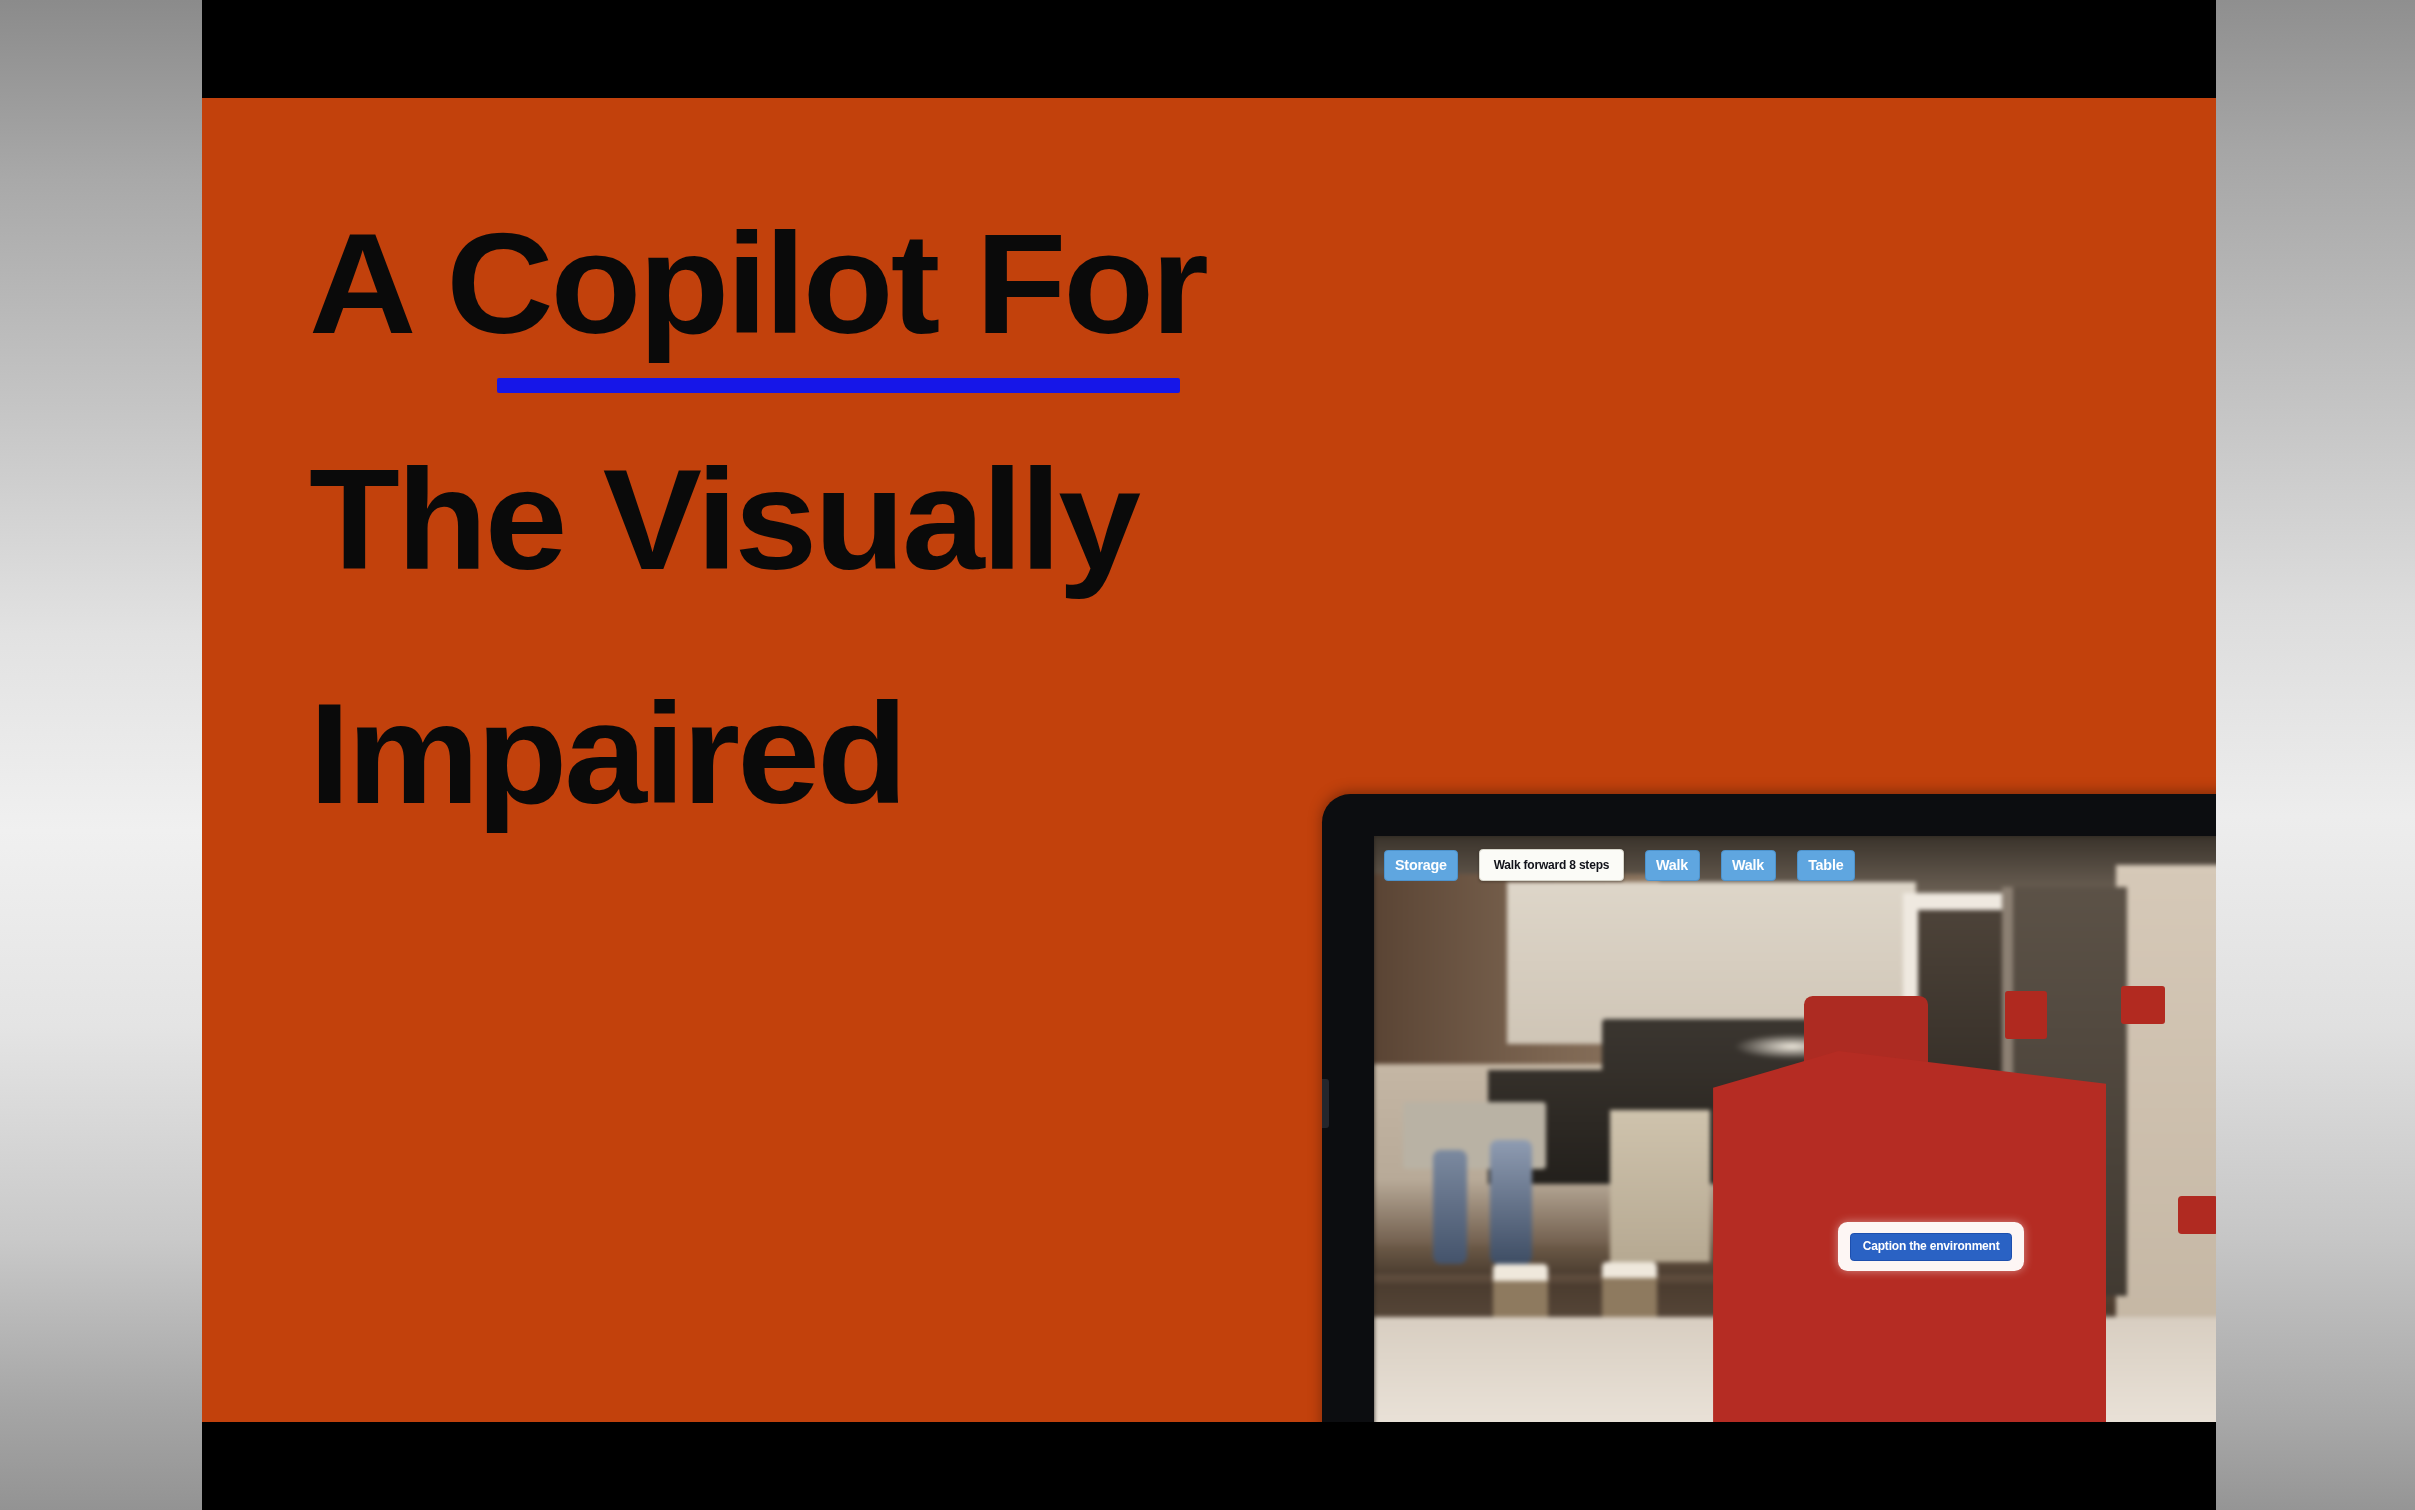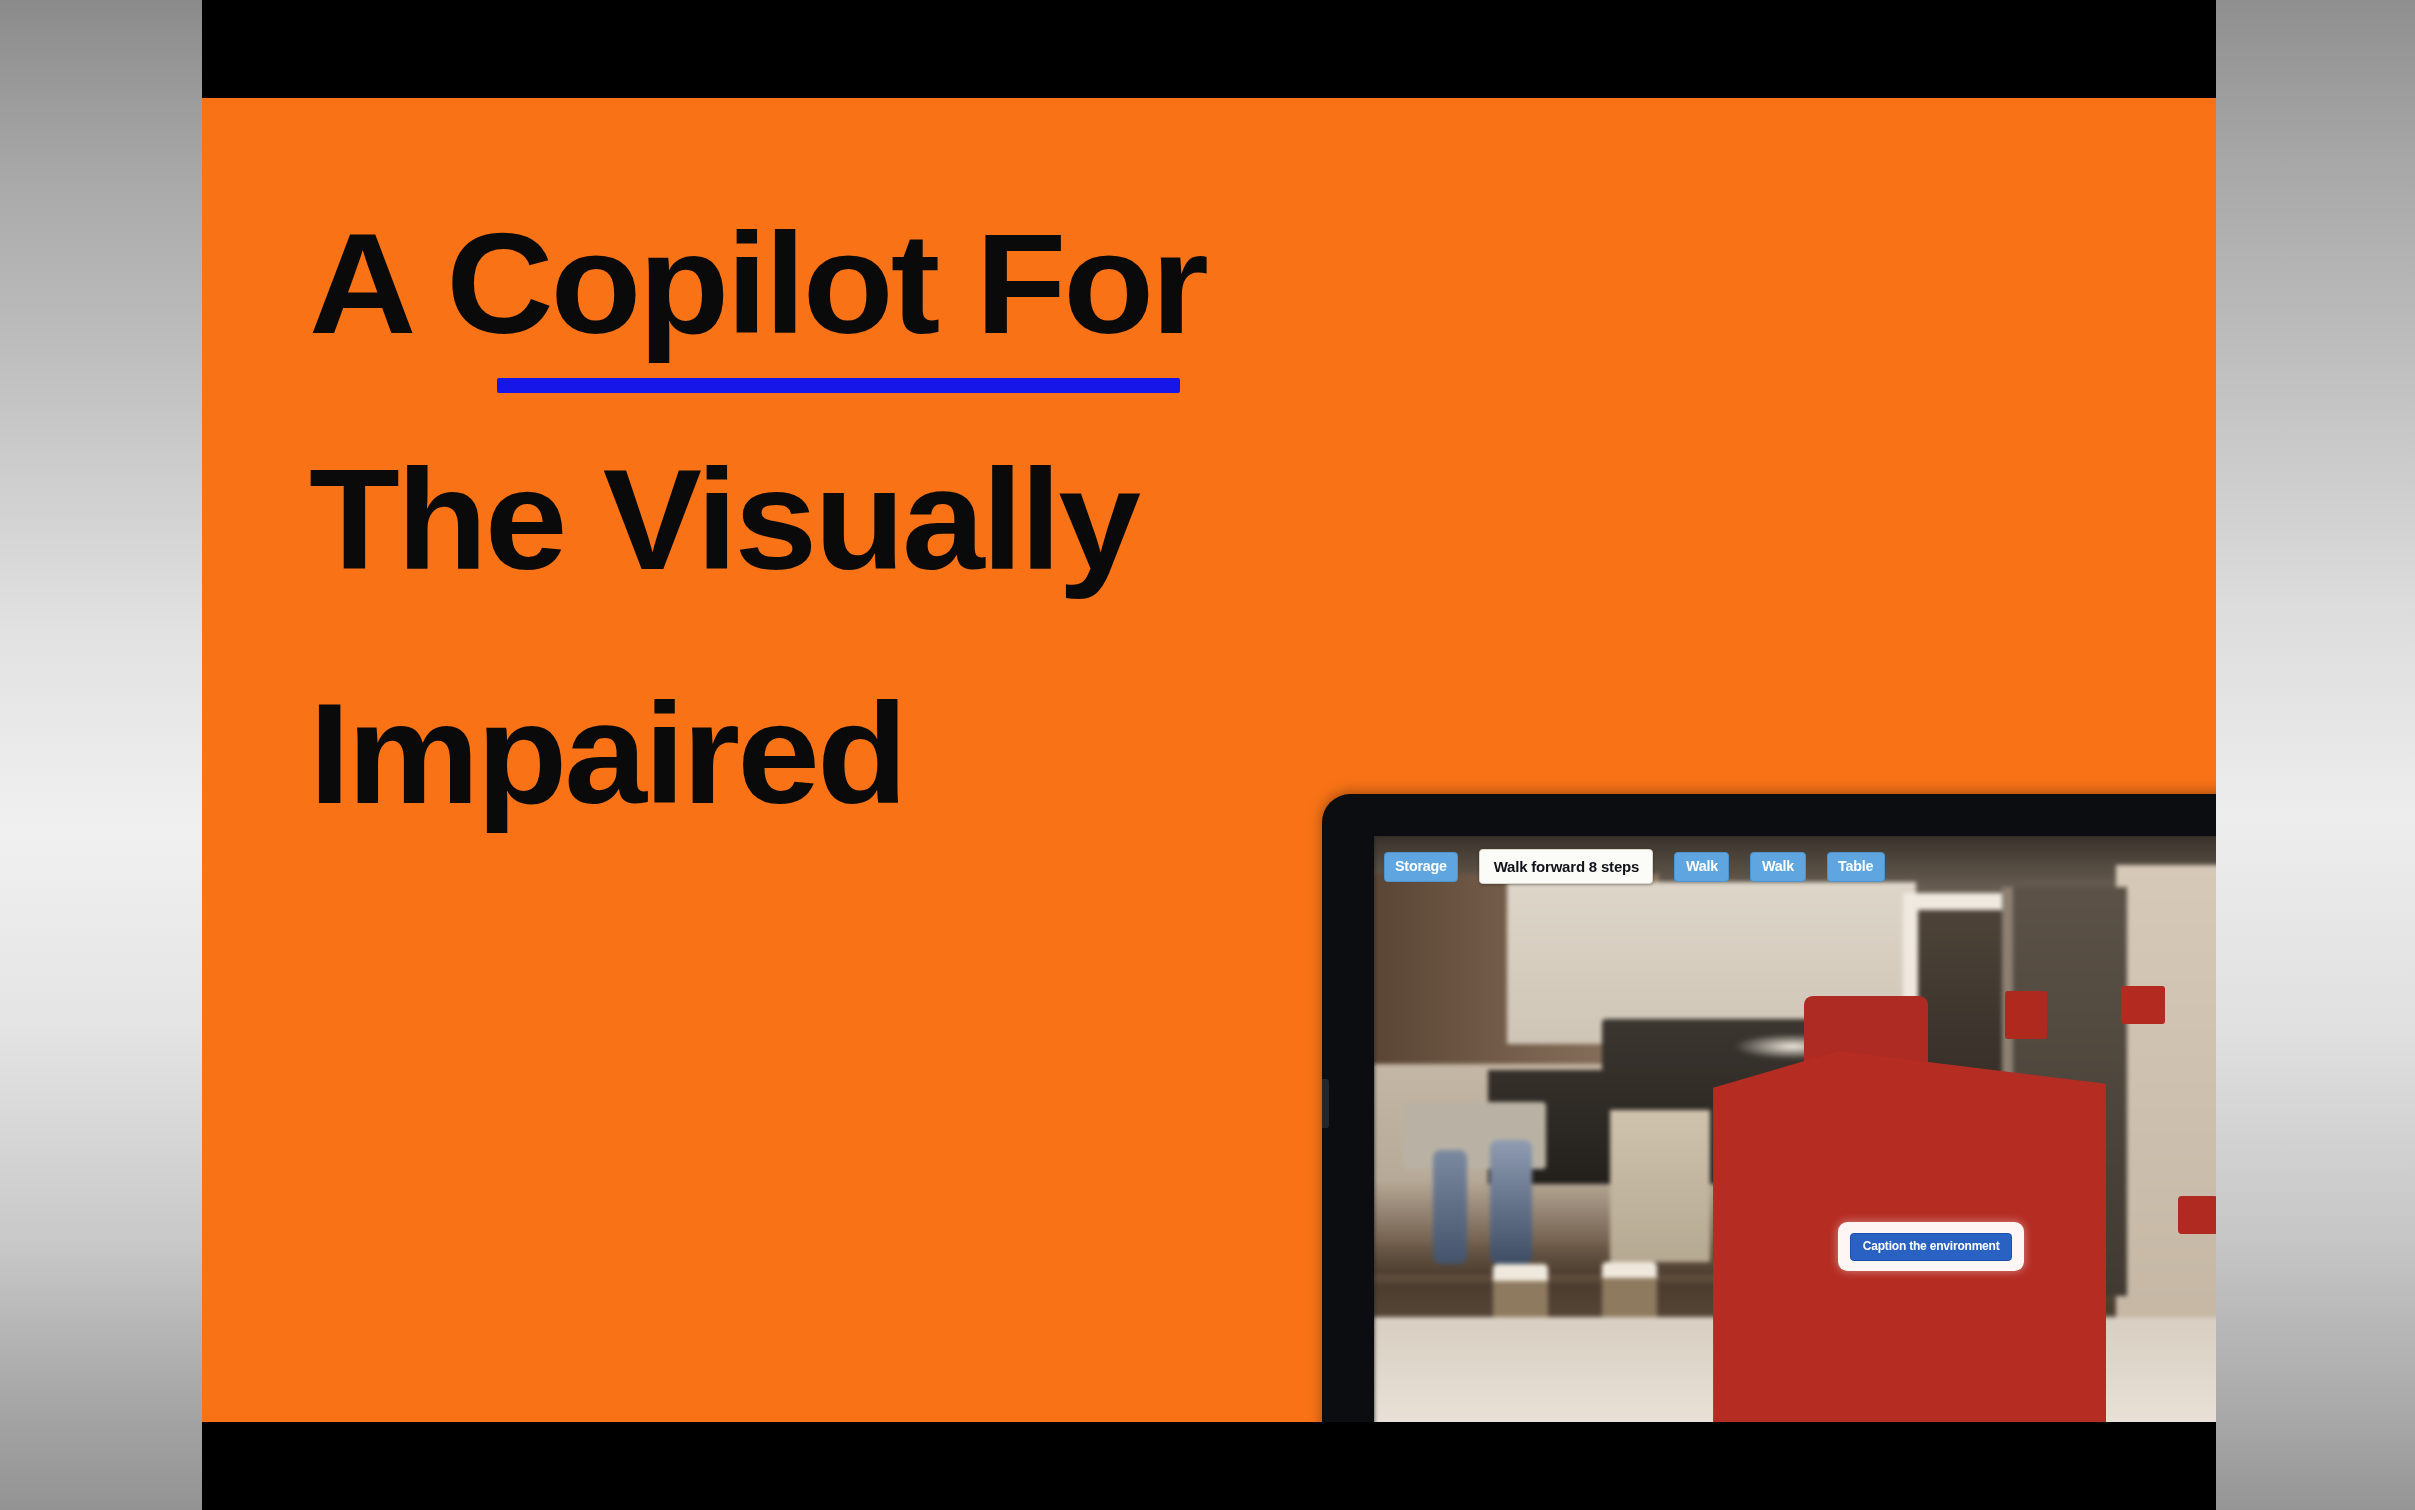--- a/index.html
+++ b/index.html
@@ -79,21 +79,21 @@
   .letterbox.top    { top: 0; height: 98px; }
   .letterbox.bottom { bottom: 0; height: 88px; }
 
   
   #slide {
     position: absolute;
     left: 0;
     top: 98px;
     width: 2014px;
     height: 1324px;
-    background: #f97316;
+    background: #c2410c;
     overflow: hidden;
   }
 
   
   #headline {
     position: absolute;
     left: 107px;
     top: 114px;
     width: 1332px;
   }
@@ -355,21 +355,21 @@
     padding: 6.7px 10.5px 7.6px;
     white-space: nowrap;
     line-height: 1;
     filter: blur(0.5px);
   }
   .cmd-chip.active {
     background: #fbfbf7;
     border: 1px solid #d7d5ca;
     color: #11121a;
     padding: 8.6px 13.3px 9.5px;
-    font-size: 15px;
+    font-size: 12px;
     box-shadow: 0 1px 2.9px rgba(0,0,0,0.3);
   }
 
   
   #caption-action {
     position: absolute;
     left: 464px;
     top: 386px;
     z-index: 31;
     background: #fdf6f4;

